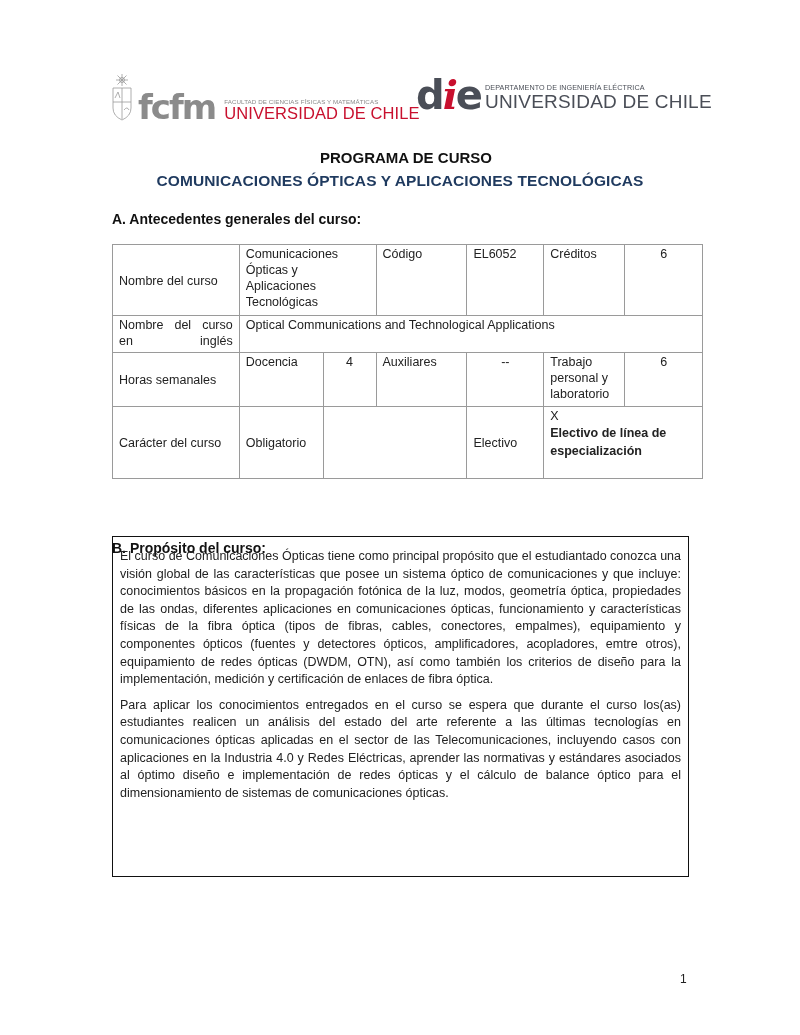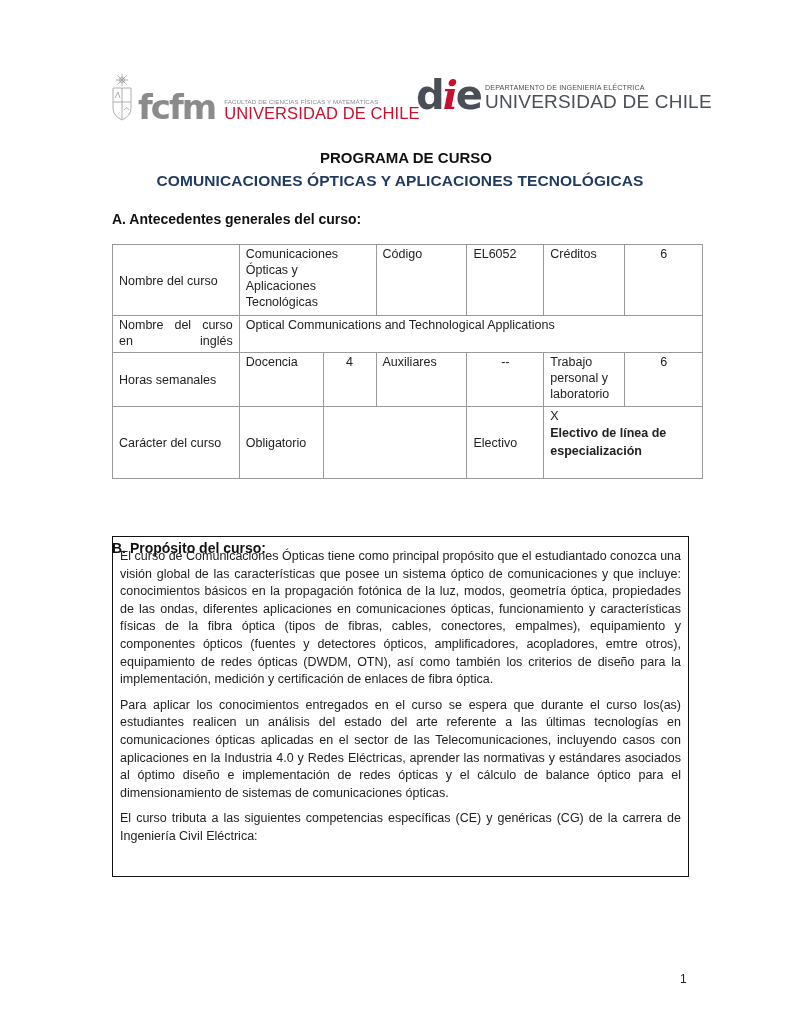--- a/index.html
+++ b/index.html
@@ -133,16 +133,15 @@
     </td>
   </tr>
 </tbody>
   </table>
 
 <div class="section-heading sec-b">B.  Propósito del curso:</div>
 
 <div class="purpose-box">
   <p>El curso de Comunicaciones Ópticas tiene como principal propósito que el estudiantado conozca una visión global de las características que posee un sistema óptico de comunicaciones y que incluye: conocimientos básicos en la propagación fotónica de la luz, modos, geometría óptica, propiedades de las ondas, diferentes aplicaciones en comunicaciones ópticas, funcionamiento y características físicas de la fibra óptica (tipos de fibras, cables, conectores, empalmes), equipamiento y componentes ópticos (fuentes y detectores ópticos, amplificadores, acopladores, emtre otros), equipamiento de redes ópticas (DWDM, OTN), así como también los criterios de diseño para la implementación, medición y certificación de enlaces de fibra óptica.</p>
   <p>Para aplicar los conocimientos entregados en el curso se espera que durante el curso los(as) estudiantes realicen un análisis del estado del arte referente a las últimas tecnologías en comunicaciones ópticas aplicadas en el sector de las Telecomunicaciones, incluyendo casos con aplicaciones en la Industria 4.0 y Redes Eléctricas, aprender las normativas y estándares asociados al óptimo diseño e implementación de redes ópticas y el cálculo de balance óptico para el dimensionamiento de sistemas de comunicaciones ópticas.</p>
-  <p>El curso tributa a las siguientes competencias específicas (CE) y genéricas (CG) de la carrera de Ingeniería Civil Eléctrica:</p>
 </div>
 
 <div class="page-number">1</div>
 
 </body></html>

